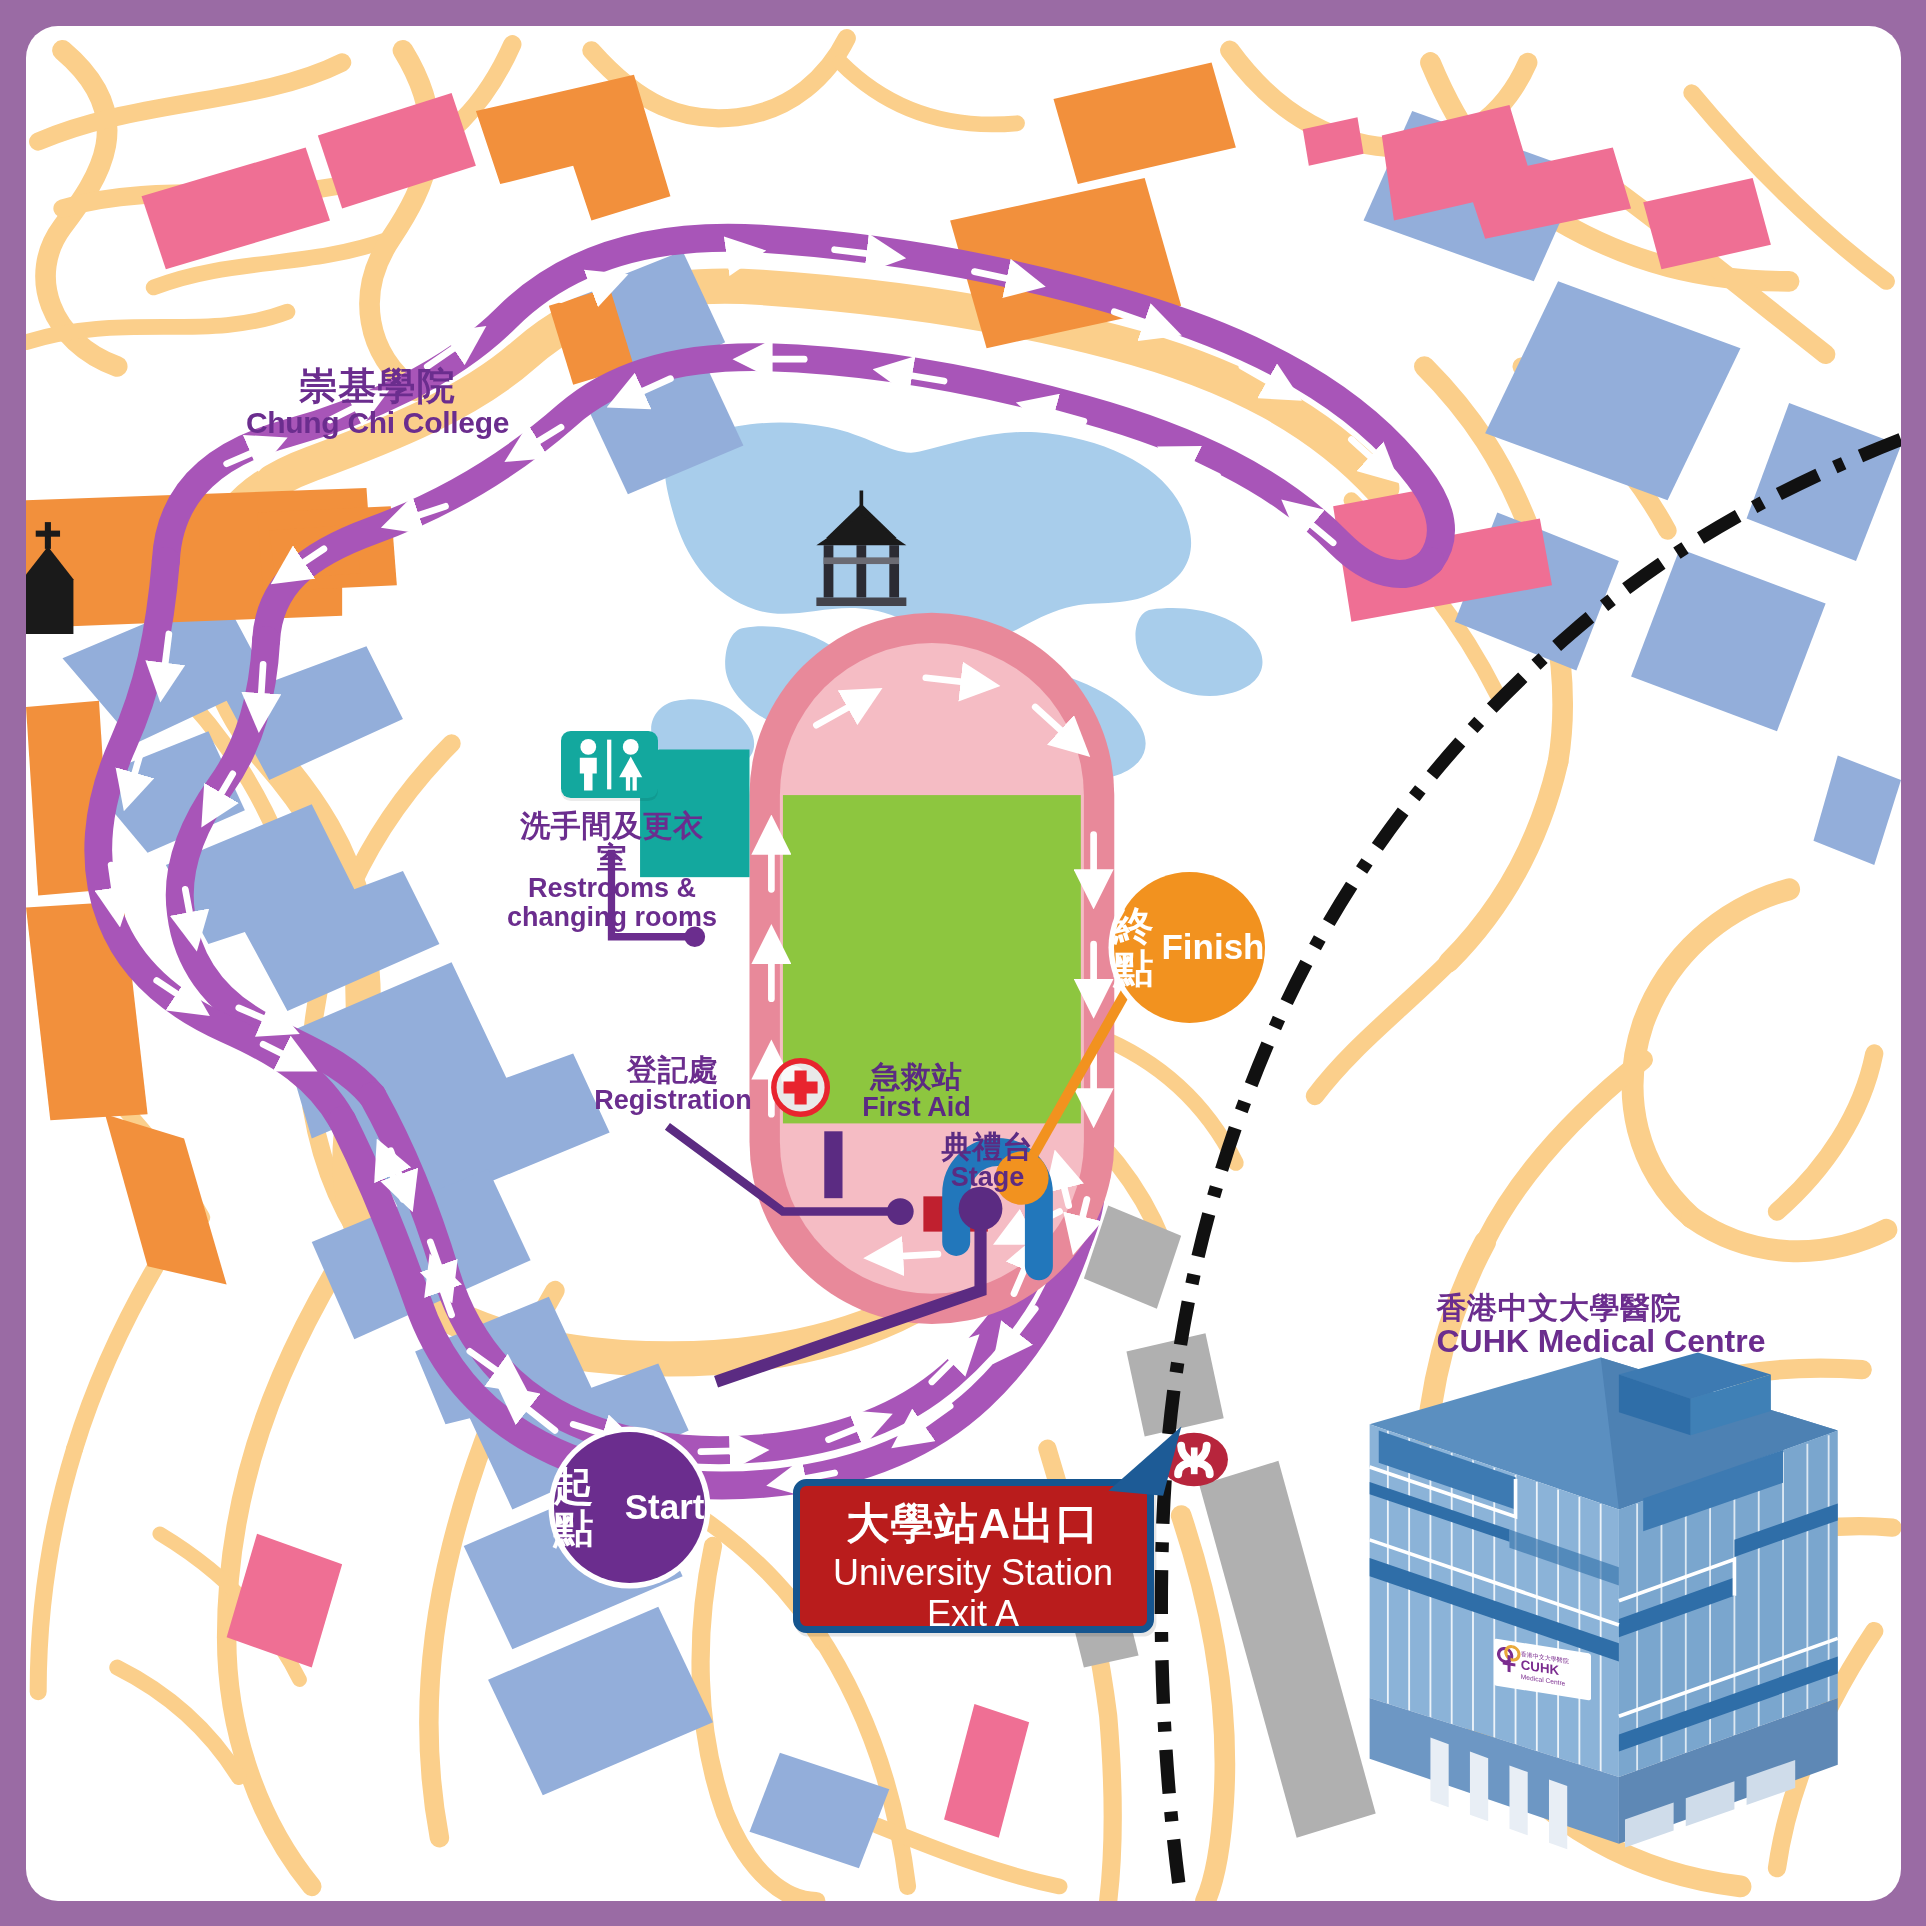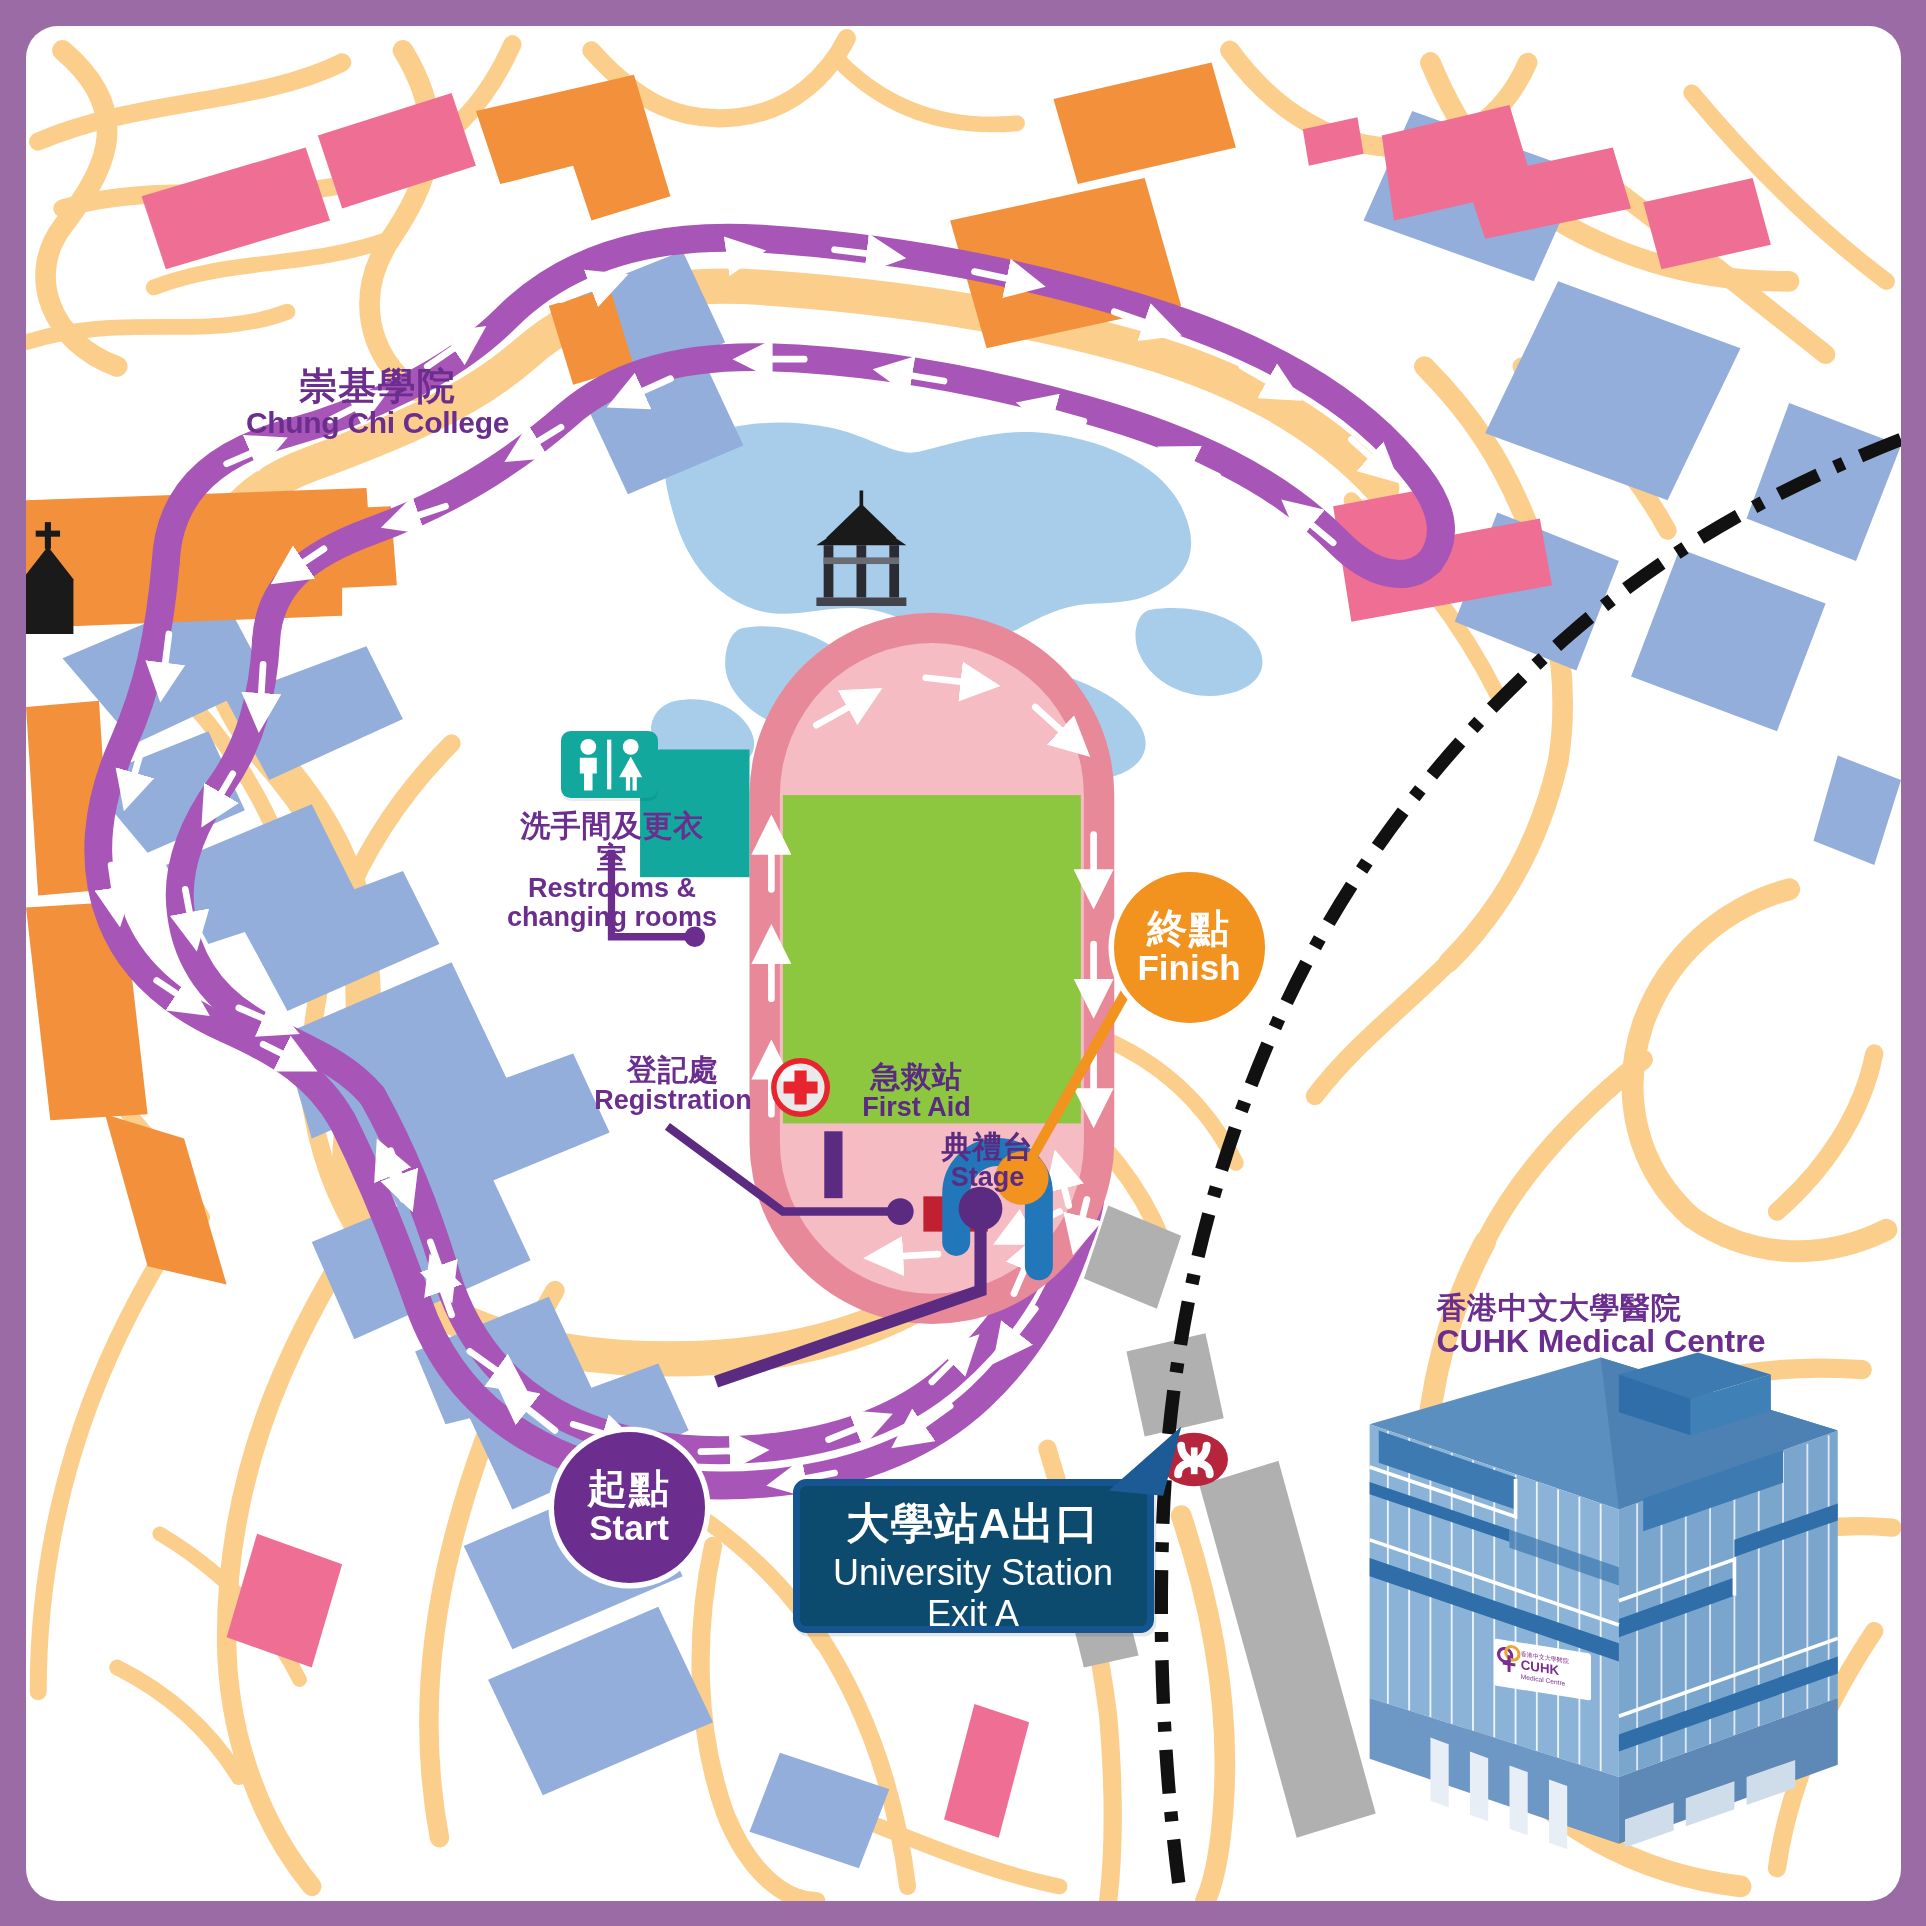--- a/index.html
+++ b/index.html
@@ -6,26 +6,26 @@
   body{width:1926px;height:1926px;overflow:hidden;
        font-family:"Liberation Sans","DejaVu Sans",sans-serif;}
   #frame{position:relative;width:1926px;height:1926px;background:#9a6ba4;box-sizing:border-box;}
   #mapwrap{position:absolute;left:25.5px;top:25.5px;width:1875px;height:1875px;
            background:#ffffff;border-radius:32px;overflow:hidden;}
   svg.layer{position:absolute;left:0;top:0;width:1875px;height:1875px;display:block;}
   .lbl{position:absolute;color:#6b2d8e;text-align:center;line-height:1.08;
        font-weight:700;letter-spacing:-0.3px;}
   .lbl .zh{display:block;font-size:38px;font-weight:800;letter-spacing:1.2px;}
   .lbl .en{display:block;font-size:30px;font-weight:600;}
-  .badge{position:absolute;border-radius:50%;display:flex;flex-direction:column;
+  .badge{position:absolute;border-radius:50%;display:flex;flex-direction:row;
          align-items:center;justify-content:center;color:#fff;
          box-shadow:0 0 0 5.5px #ffffff;}
   .badge .zh{font-size:40px;font-weight:800;letter-spacing:1.8px;line-height:1.05;}
   .badge .en{font-size:35px;font-weight:800;line-height:1.1;}
-  #sign{position:absolute;background:#0c4a6e;border:7.3px solid #15558f;
+  #sign{position:absolute;background:#b91c1c;border:7.3px solid #15558f;
         border-radius:13.4px;color:#fff;text-align:center;
         box-shadow:2.4px 3.6px 0 rgba(0,0,0,0.10);}
   #sign .zh{display:block;font-size:43px;font-weight:800;letter-spacing:1.2px;margin-top:9.7px;}
   #sign .en{display:block;font-size:36px;font-weight:500;line-height:1.12;}
   .stadlbl{position:absolute;color:#fff;text-align:center;line-height:1.1;}
   .stadlbl .zh{display:block;font-size:39px;font-weight:800;letter-spacing:1.8px;}
   .stadlbl .en{display:block;font-size:33px;font-weight:500;}
   .mini{position:absolute;color:#6b2d8e;text-align:center;line-height:1.08;}
   .mini .zh{display:block;font-size:30px;font-weight:800;letter-spacing:0.6px;}
   .mini .en{display:block;font-size:27px;font-weight:600;}

